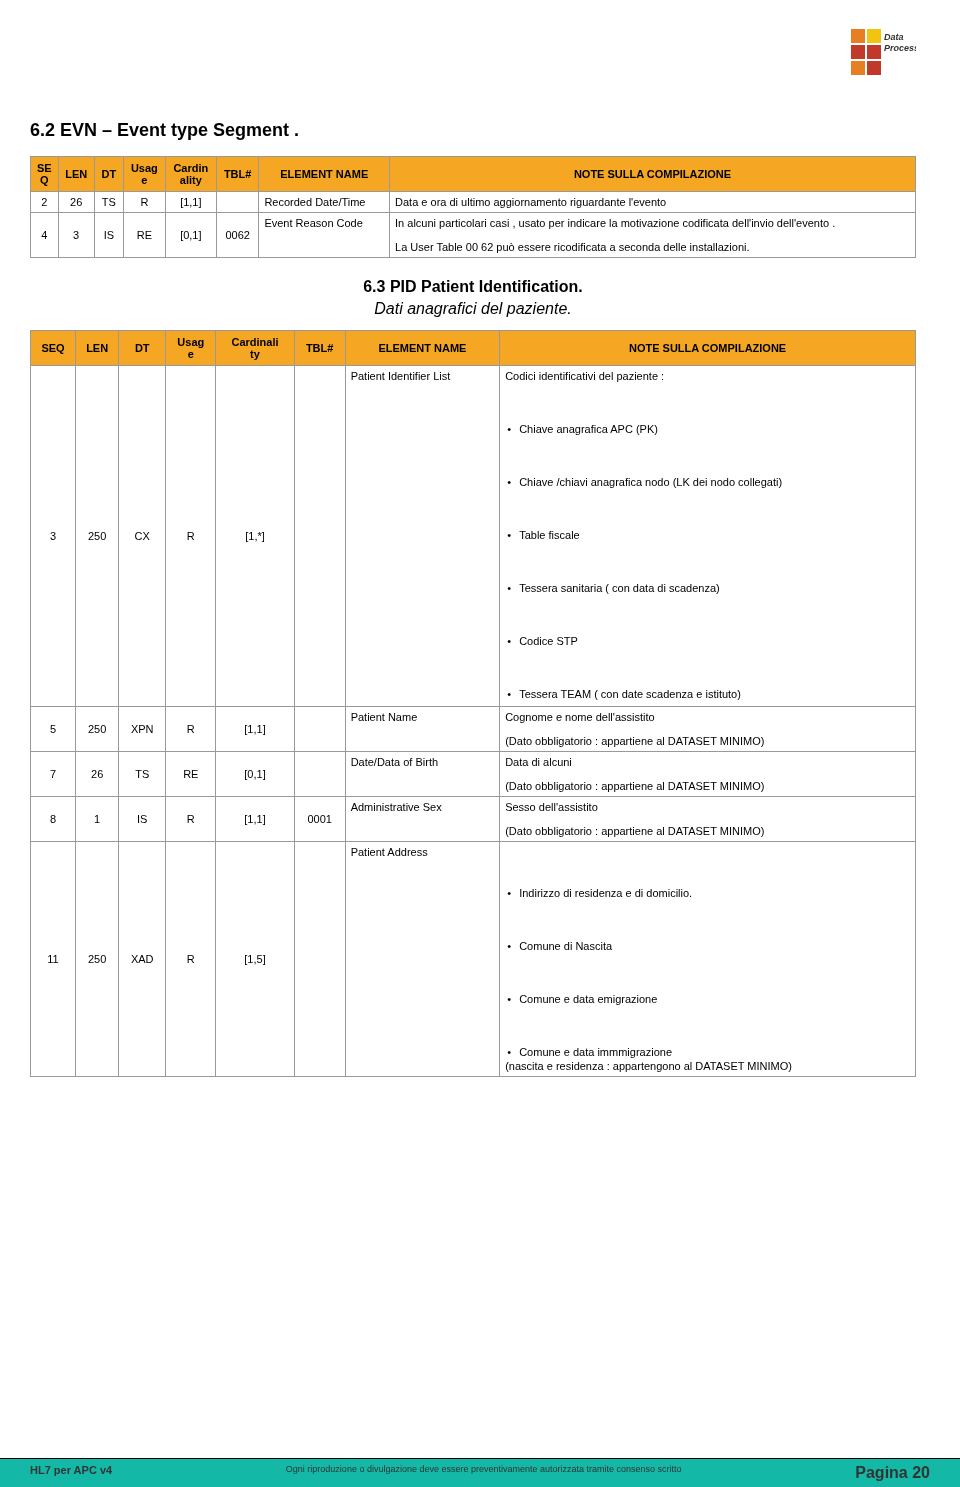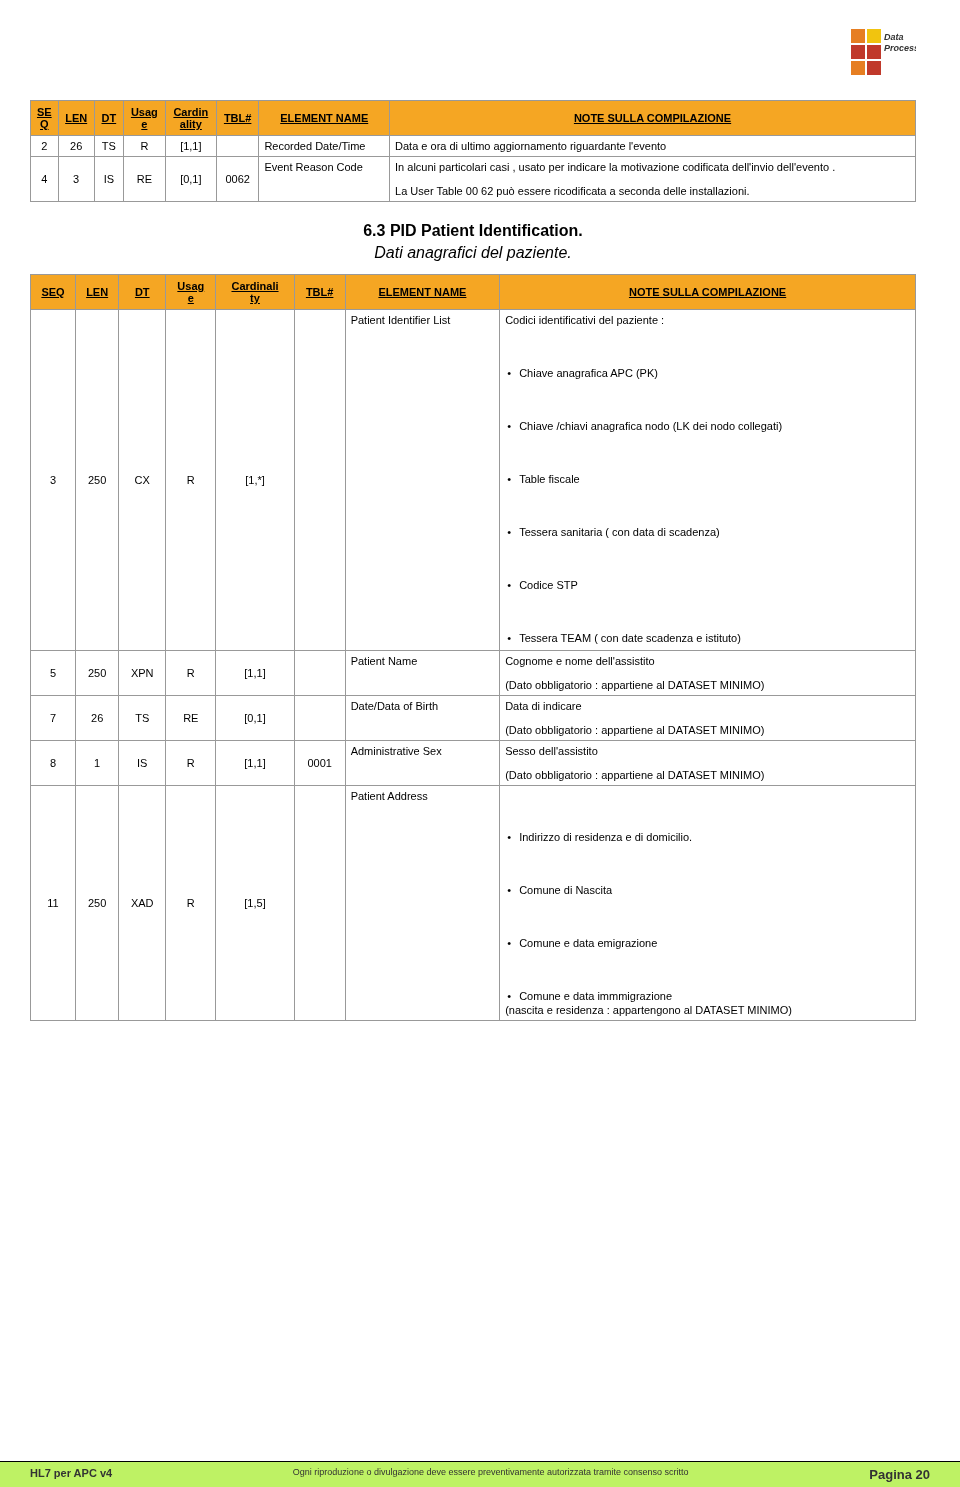--- a/index.html
+++ b/index.html
@@ -46,21 +46,20 @@
       font-size: 11px;
     }
     th {
       background: #f5a623;
       border: 1px solid #999;
       padding: 5px 4px;
       text-align: center;
       font-weight: bold;
       font-size: 11px;
       vertical-align: middle;
-      text-decoration: underline;
     }
     td {
       border: 1px solid #999;
       padding: 4px 5px;
       vertical-align: top;
       font-size: 11px;
     }
     td.center {
       text-align: center;
       vertical-align: middle;
@@ -105,34 +104,34 @@
     }
 
     
     .footer {
       position: fixed;
       bottom: 0;
       left: 0;
       width: 960px;
       border-top: 1px solid #000;
       padding: 5px 30px;
-      background: #bef264;
+      background: #14b8a6;
       display: flex;
       justify-content: space-between;
       align-items: flex-start;
       font-size: 9px;
       color: #333;
     }
     .footer-left {
       font-weight: bold;
       font-size: 11px;
     }
     .footer-right {
       font-weight: bold;
-      font-size: 13px;
+      font-size: 16px;
     }
     .footer-center {
       font-size: 9px;
       text-align: center;
       flex: 1;
       padding: 0 20px;
     }
   </style>
 </head>
 <body>
@@ -152,20 +151,21 @@
           <rect x="5" y="9" width="14" height="14" fill="#e67e22"></rect>
           <rect x="21" y="9" width="14" height="14" fill="#f1c40f"></rect>
 
           <text x="38" y="20" font-size="9" font-style="italic" font-weight="bold" fill="#333">Data</text>
           <text x="38" y="31" font-size="9" font-style="italic" font-weight="bold" fill="#333">Processing</text>
         </svg>
       </div>
     </div>
   </div>
 
+  <div class="section-title">6.2  EVN – Event type Segment .</div>
 
   <table>
     <thead>
       <tr>
         <th>SE<br>Q</th>
         <th>LEN</th>
         <th>DT</th>
         <th>Usag<br>e</th>
         <th>Cardin<br>ality</th>
         <th>TBL#</th>
@@ -257,21 +257,21 @@
 
       <tr>
         <td class="center">7</td>
         <td class="center">26</td>
         <td class="center">TS</td>
         <td class="center">RE</td>
         <td class="center">[0,1]</td>
         <td class="center"></td>
         <td>Date/Data of Birth</td>
         <td class="notes">
-          <span>Data di indicare</span><br><br>
+          <span>Data di alcuni</span><br><br>
           <span>(Dato obbligatorio : appartiene al DATASET MINIMO)</span>
         </td>
       </tr>
 
       <tr>
         <td class="center">8</td>
         <td class="center">1</td>
         <td class="center">IS</td>
         <td class="center">R</td>
         <td class="center">[1,1]</td>

